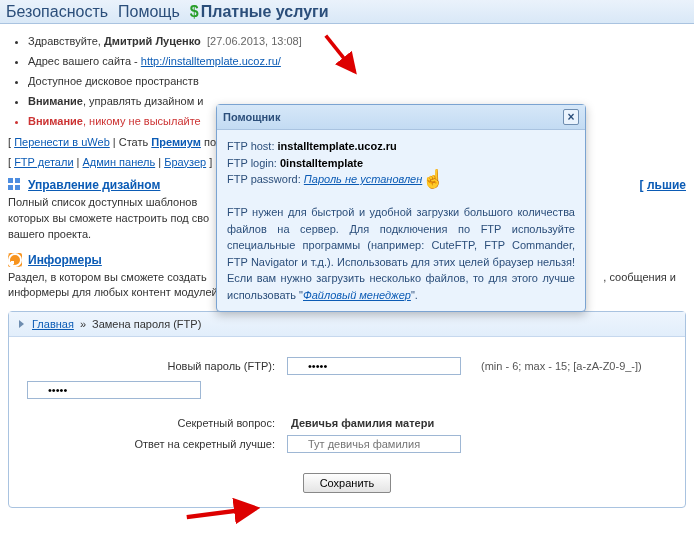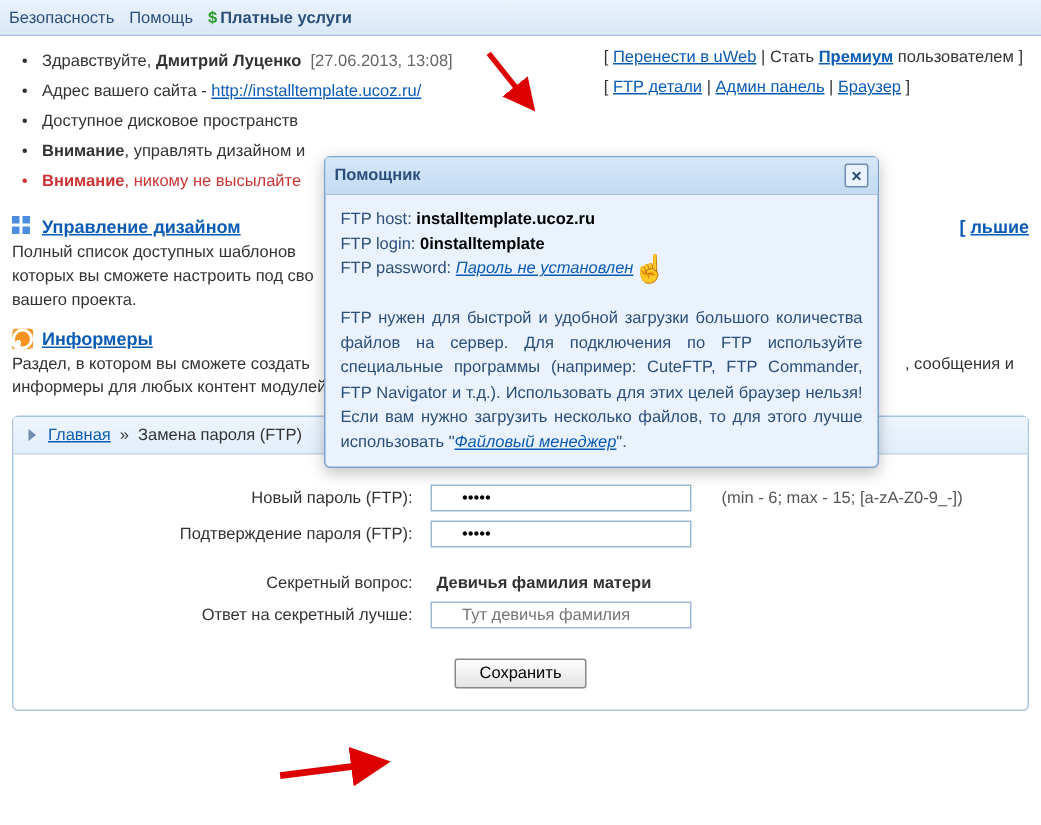--- a/index.html
+++ b/index.html
@@ -17,21 +17,21 @@
 
   
   .topbar {
     background: linear-gradient(#eaf2fb, #d9e8f7);
     border-bottom: 1px solid #a9c3e0;
     height: 24px;
     display: flex;
     align-items: center;
     padding: 0 6px;
     color: #2b4e7a;
-    font-size: 11px;
+    font-size: 16px;
   }
   .topbar .left { display: flex; gap: 10px; align-items: center; }
   .topbar .right { margin-left: auto; display: flex; gap: 10px; align-items: center; }
   .topbar .itm { cursor: pointer; }
   .green-dollar { color: #2a9e2a; font-weight: bold; margin-right: 2px; }
   .globe, .square, .flag, .exit { display: inline-block; width: 12px; height: 10px; }
   .globe { background: radial-gradient(circle at 50% 50%, #6fc46f 40%, #2a7a2a 60%); border-radius: 50%; }
   .square { border: 1px solid #6e8db0; background: #fff; }
   .flag { background: linear-gradient(#fff 0 33%, #3a5fcd 33% 66%, #d22 66% 100%); border: 1px solid #888; }
   .exit { border: 1px solid #6e8db0; position: relative; }
@@ -51,21 +51,21 @@
       linear-gradient(#4d8de0,#4d8de0) 7px 0/5px 5px no-repeat,
       linear-gradient(#4d8de0,#4d8de0) 0 7px/5px 5px no-repeat,
       linear-gradient(#4d8de0,#4d8de0) 7px 7px/5px 5px no-repeat; }
   .rss-ico { background: radial-gradient(circle at 30% 70%, #fff 2px, transparent 2px), #f7931e; border-radius:2px; position:relative; overflow:hidden; }
   .rss-ico::before, .rss-ico::after { content:""; position:absolute; border:2px solid #fff; border-radius:50%; }
   .rss-ico::before { width:10px; height:10px; left:0; bottom:0; }
   .rss-ico::after  { width:18px; height:18px; left:-2px; bottom:-2px; }
   .para { margin: 3px 0 10px 0; line-height: 1.45; }
 
   .topright-links { float: right; margin-top: 2px; margin-right: 4px; }
-  .header-row { display:flex; align-items:flex-start; justify-content:space-between; }
+  .header-row { display:flex; align-items:flex-start; justify-content:space-between;flex-direction:column; }
   .header-left { max-width: 310px; }
 
   
   .red-arrow {
     position: absolute; left: 322px; top: 32px; width: 40px; height: 45px;
     pointer-events: none;
   }
 
   
   .popup {
@@ -202,21 +202,20 @@
       <span>»</span>
       <span>Замена пароля (FTP)</span>
     </div>
     <div class="panel-body">
       <div class="form-row">
         <div class="flabel">Новый пароль (FTP):</div>
         <input type="password" value="•••••" style="">
         <div class="hint">(min - 6; max - 15; [a-zA-Z0-9_-])</div>
       </div>
       <div class="form-row">
-        <div class="flabel">Подтверждение пароля (FTP):</div>
         <input type="password" value="•••••" style="">
       </div>
 
       <div class="form-row" style="margin-top:18px;">
         <div class="flabel">Секретный вопрос:</div>
         <div class="sec-value">Девичья фамилия матери</div>
       </div>
       <div class="form-row">
         <div class="flabel">Ответ на секретный лучше:</div>
         <input type="text" placeholder="Тут девичья фамилия" style="">

